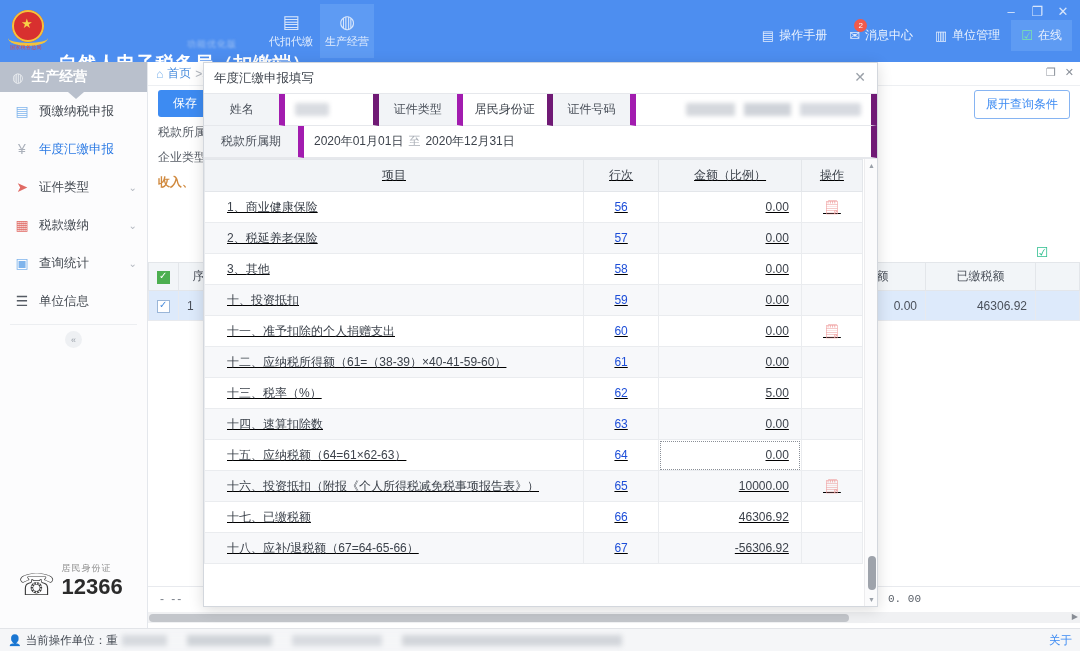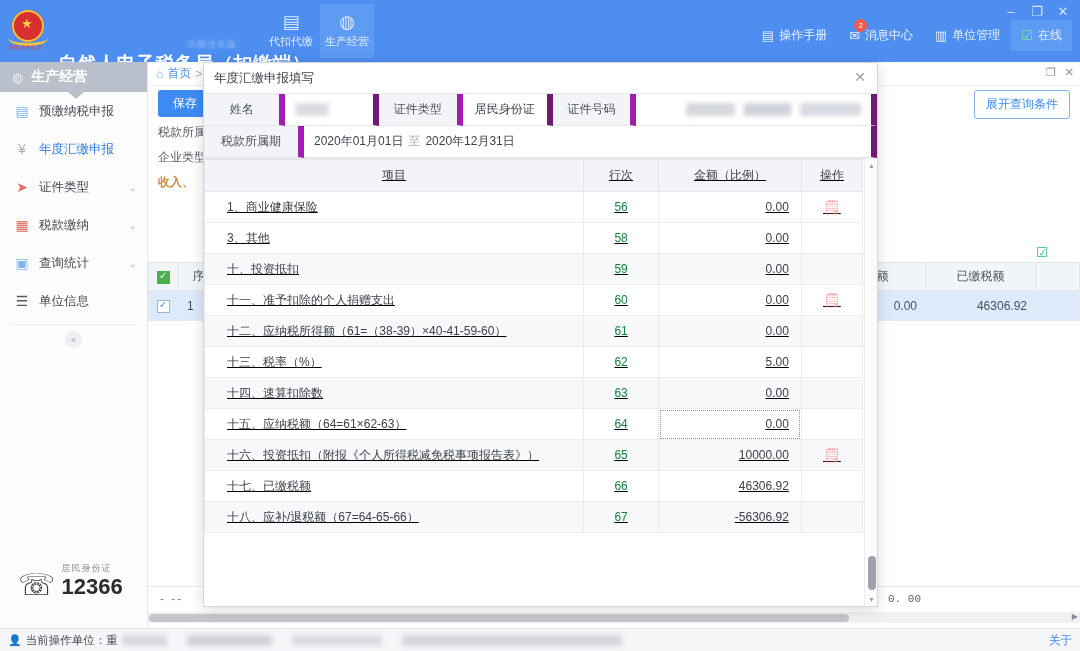--- a/index.html
+++ b/index.html
@@ -312,21 +312,21 @@
   .mtable { width: 659px; border-collapse: collapse; font-size: 12px; table-layout: fixed; text-decoration: underline; }
   .mtable th {
     background: #f2f4f7; color: #3c424b; font-weight: normal;
     height: 32px; border: 1px solid #e3e6ea;
   }
   .mtable td {
     height: 31px; border: 1px solid #eaecef; color: #3c424b;
     padding: 0 10px;
   }
   .mtable td.c-item { text-align: left; padding-left: 22px; }
-  .mtable td.c-row { text-align: center; color: #15803d; }
+  .mtable td.c-row { text-align: center; color: #1d4ed8; }
   .mtable td.c-amt { text-align: right; padding-right: 12px; }
   .mtable td.c-op { text-align: center; }
   .mtable tr.tint td { background: #f7f8fa; }
   .mtable td.white { background: #fff; }
   .mtable td.focused {
     background: #fff; outline: 1px dotted #8a8f97; outline-offset: -2px;
   }
   .edit-ic { color: #ef9c9c; font-size: 14px; cursor: pointer; }
 
   .vscroll {
@@ -573,20 +573,26 @@
             <th style="width:60px">操作</th>
           </tr>
         </thead>
         <tbody>
           <tr>
             <td class="c-item">1、商业健康保险</td>
             <td class="c-row">56</td>
             <td class="c-amt white">0.00</td>
             <td class="c-op"><span class="edit-ic">🗒</span></td>
           </tr>
+          <tr class="tint">
+            <td class="c-item">2、税延养老保险</td>
+            <td class="c-row">57</td>
+            <td class="c-amt">0.00</td>
+            <td class="c-op"></td>
+          </tr>
           <tr>
             <td class="c-item">3、其他</td>
             <td class="c-row">58</td>
             <td class="c-amt white">0.00</td>
             <td class="c-op"></td>
           </tr>
           <tr class="tint">
             <td class="c-item">十、投资抵扣</td>
             <td class="c-row">59</td>
             <td class="c-amt white">0.00</td>

